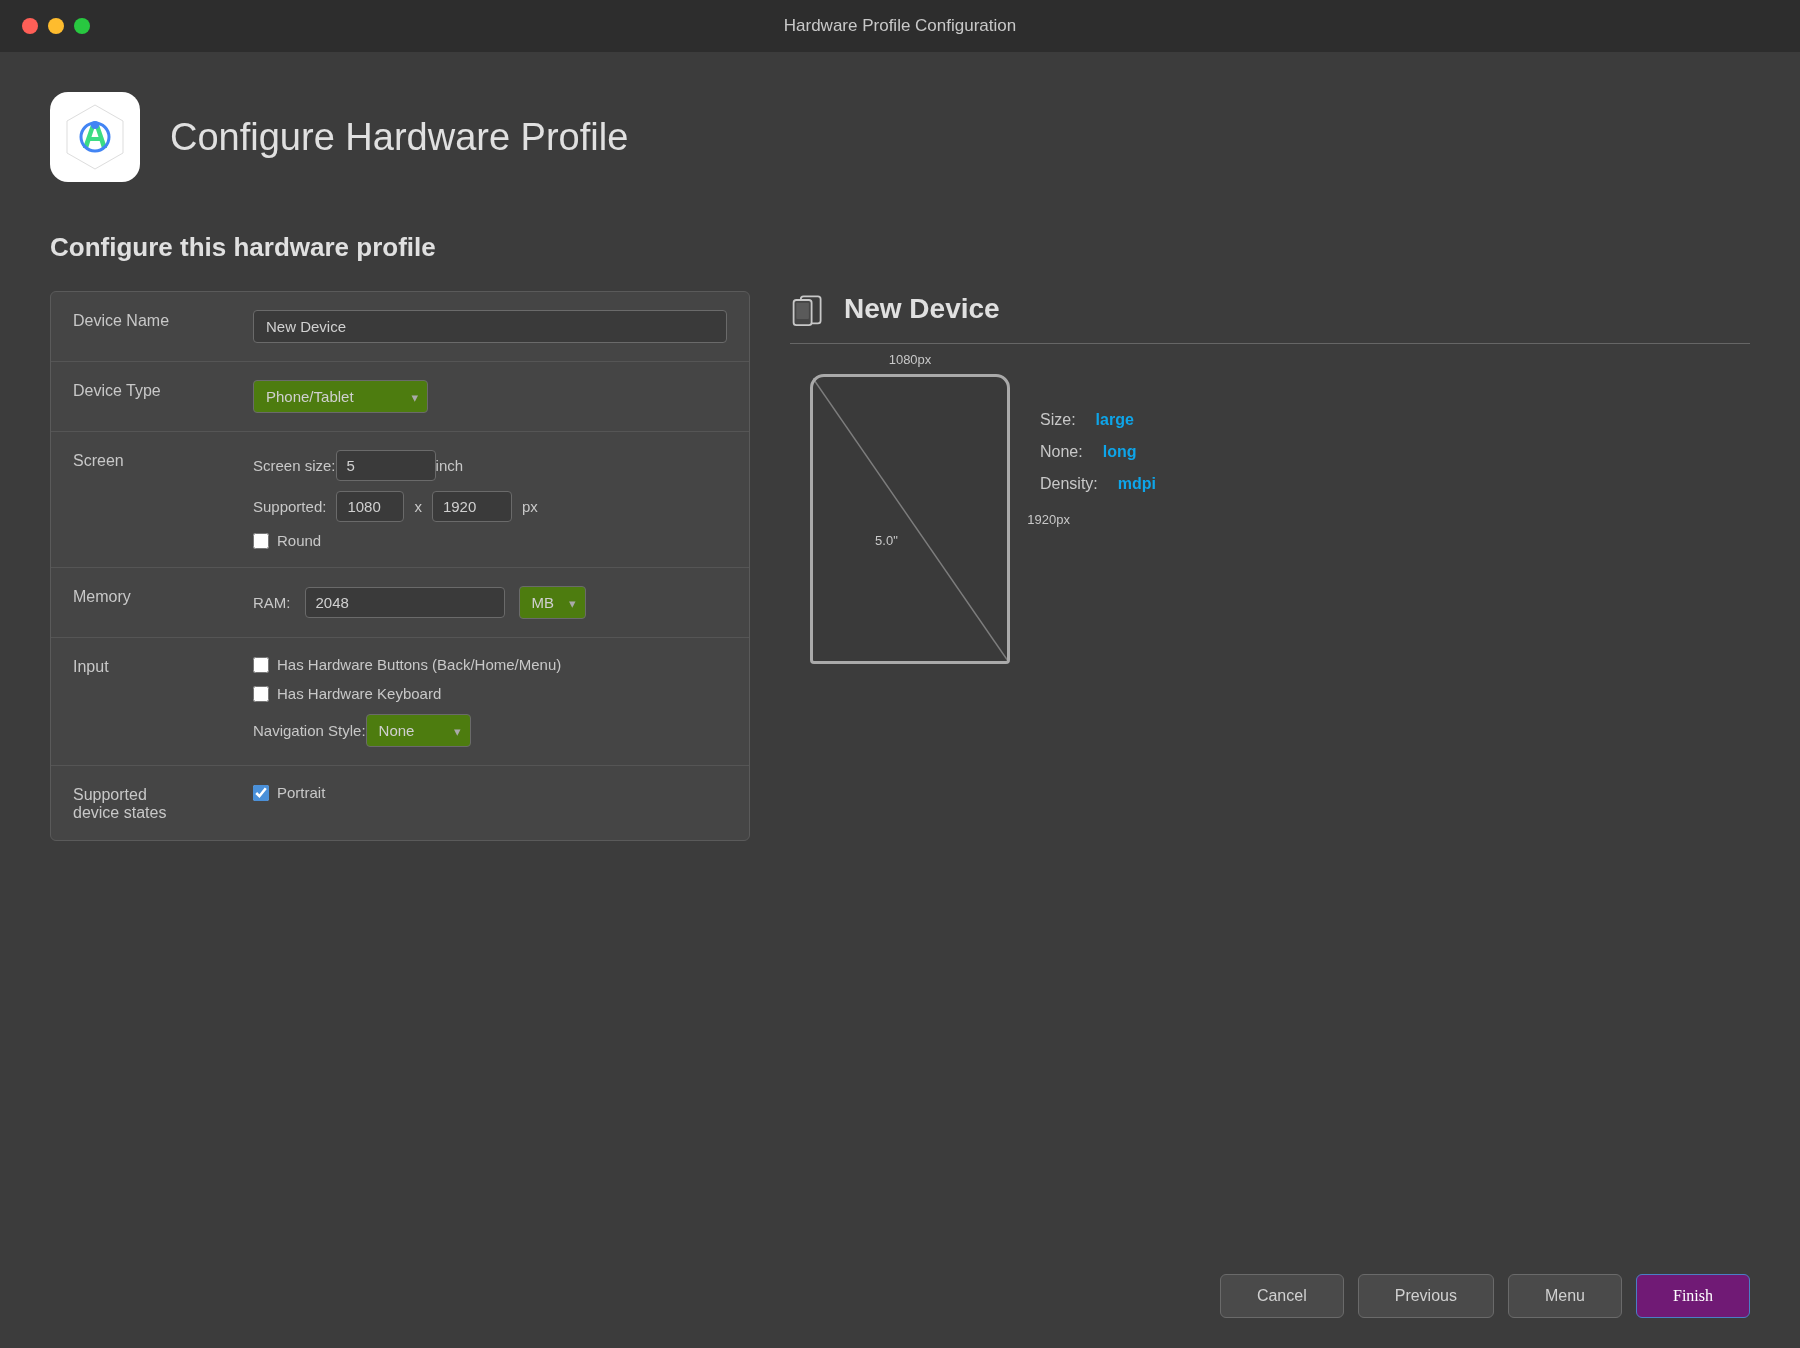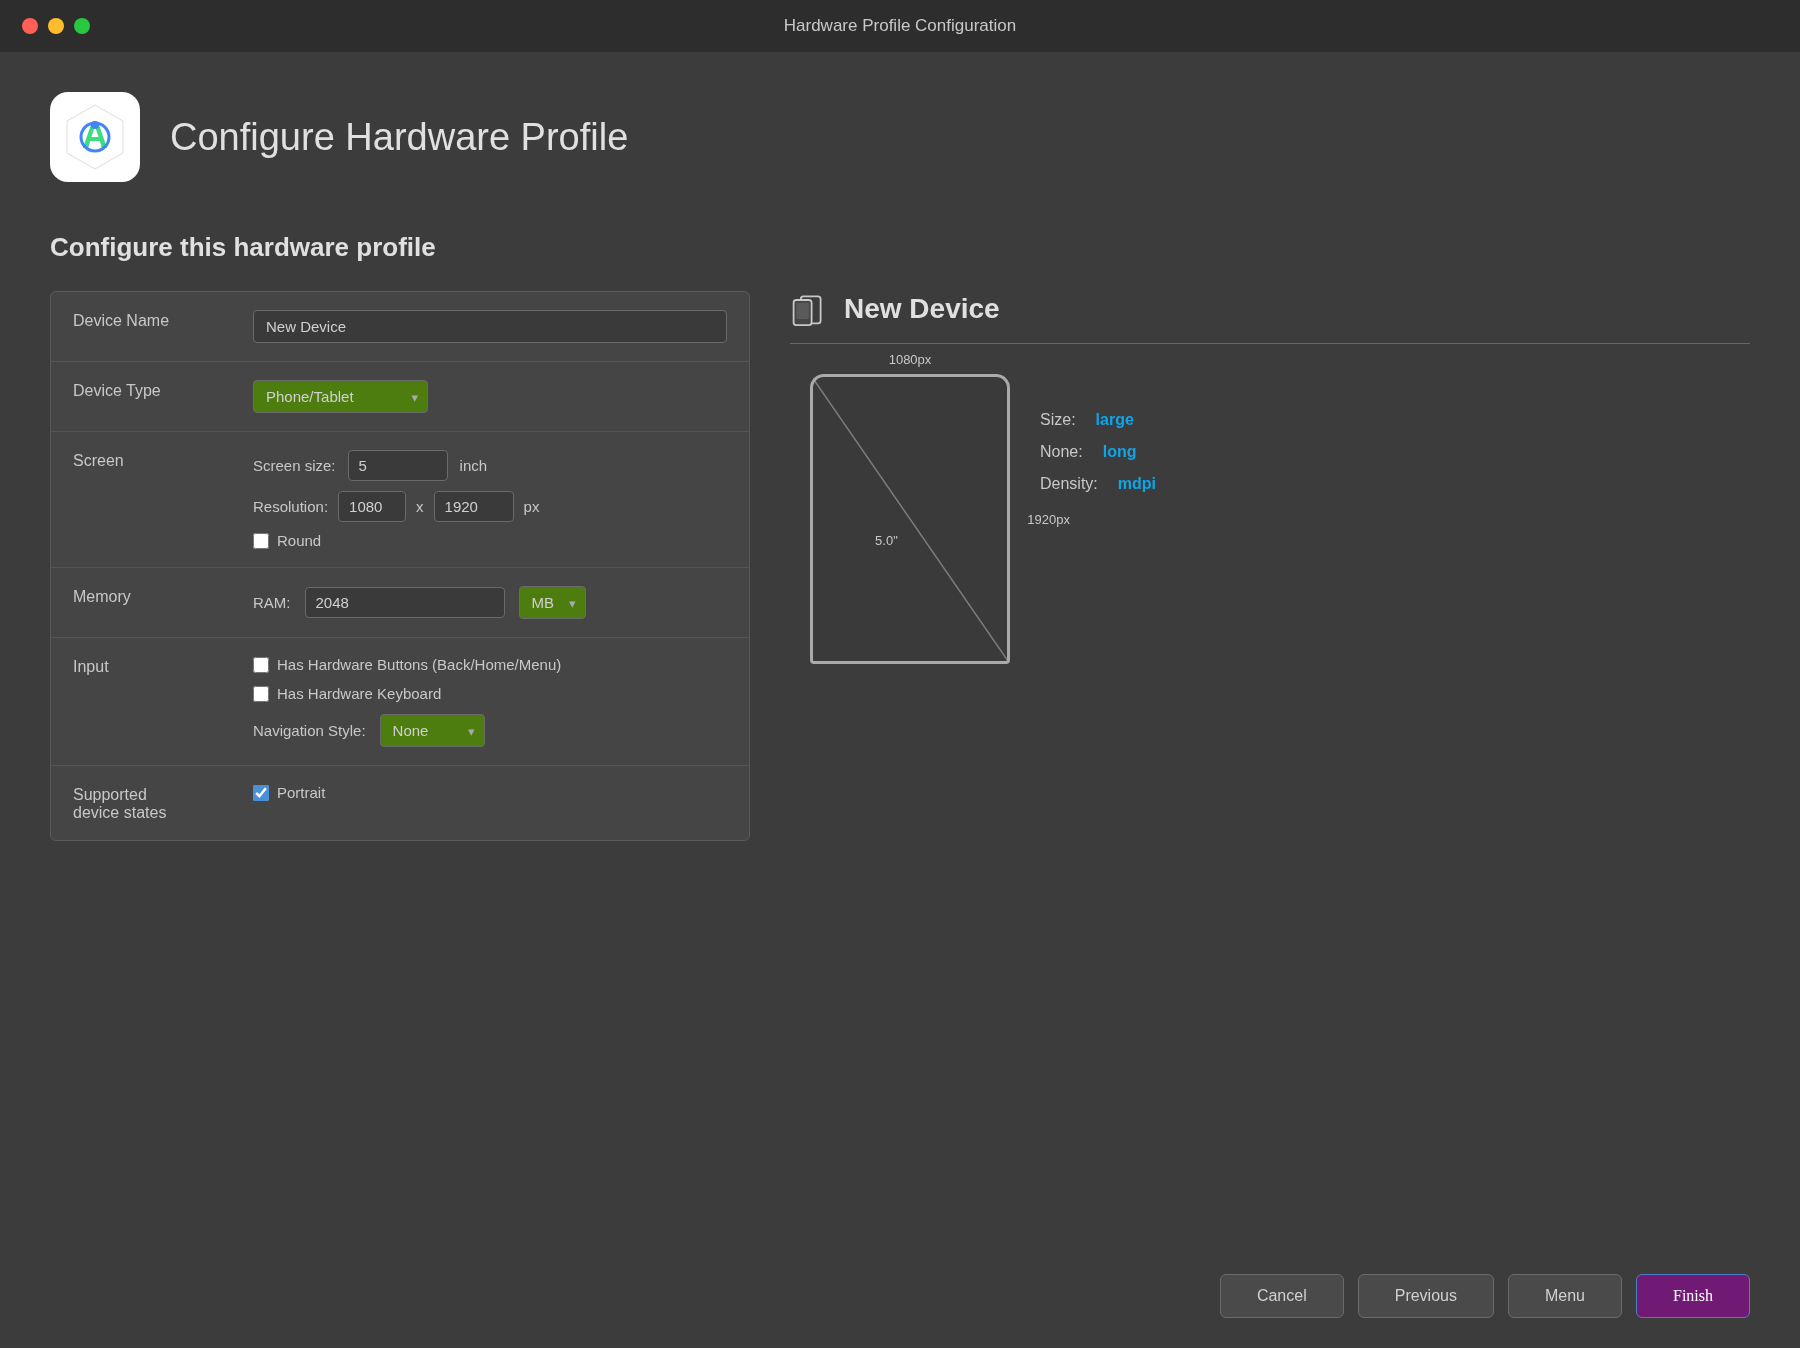--- a/index.html
+++ b/index.html
@@ -240,21 +240,20 @@
 
     
     .input-section {
       display: flex;
       flex-direction: column;
       gap: 12px;
     }
     .nav-style-row {
       display: flex;
       align-items: center;
-      gap: 14px;
     }
 
     
     .preview-panel {
       flex: 1;
       display: flex;
       flex-direction: column;
     }
 
     .preview-header {
@@ -427,28 +426,28 @@
                 <option>Android Automotive</option>
               </select>
             </div>
           </div>
         </div>
 
         <div class="form-row">
           <div class="form-label">Screen</div>
           <div class="form-control">
 
-            <div style="display:flex; align-items:center; gap:12px; margin-bottom:10px;">
+            <div style="display:flex; align-items:center; margin-bottom:10px;">
               <span class="screen-label">Screen size:</span>
               <input type="text" class="small-input" value="5" style="">
               <span class="unit-label">inch</span>
             </div>
 
             <div class="res-row">
-              <span class="screen-label">Resolution:</span>
+              <span class="screen-label">Supported:</span>
               <input type="text" class="small-input" value="1080" style="width: 68px;">
               <span class="res-x">x</span>
               <input type="text" class="small-input" value="1920" style="width: 80px;">
               <span class="unit-label">px</span>
             </div>
 
             <div class="round-row">
               <input type="checkbox" class="checkbox-input" style="">
               <span class="checkbox-label">Round</span>
             </div>

